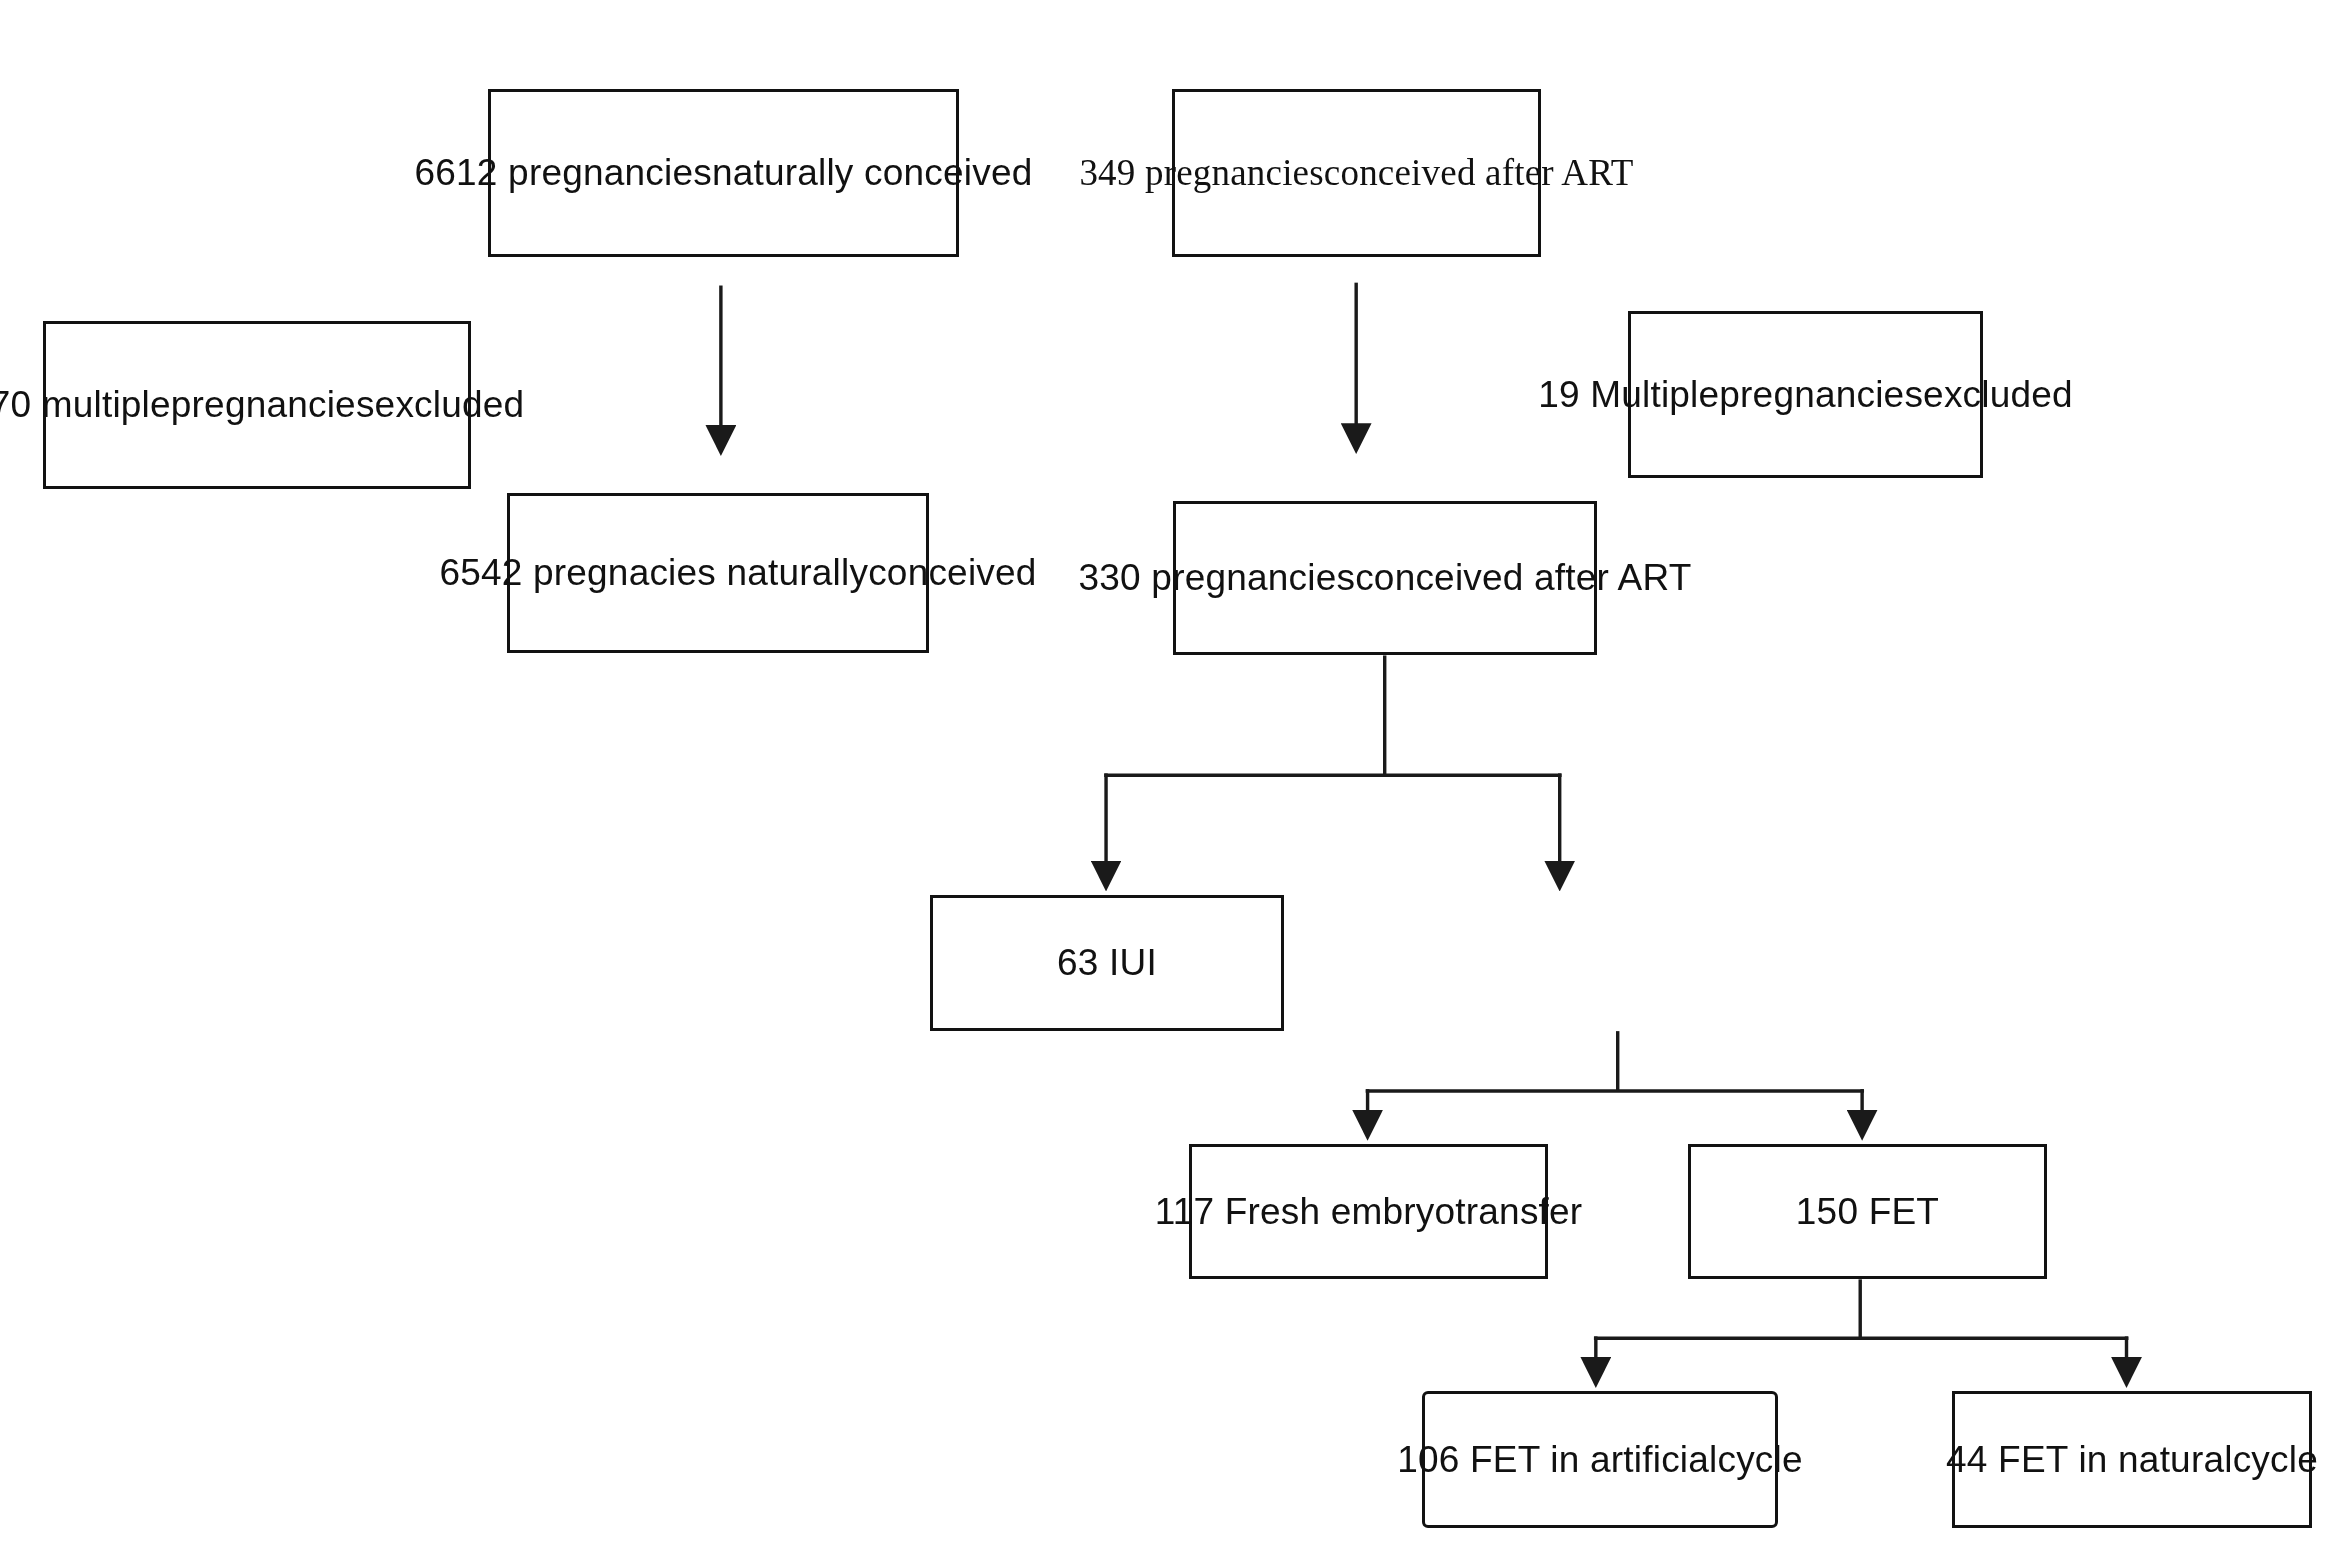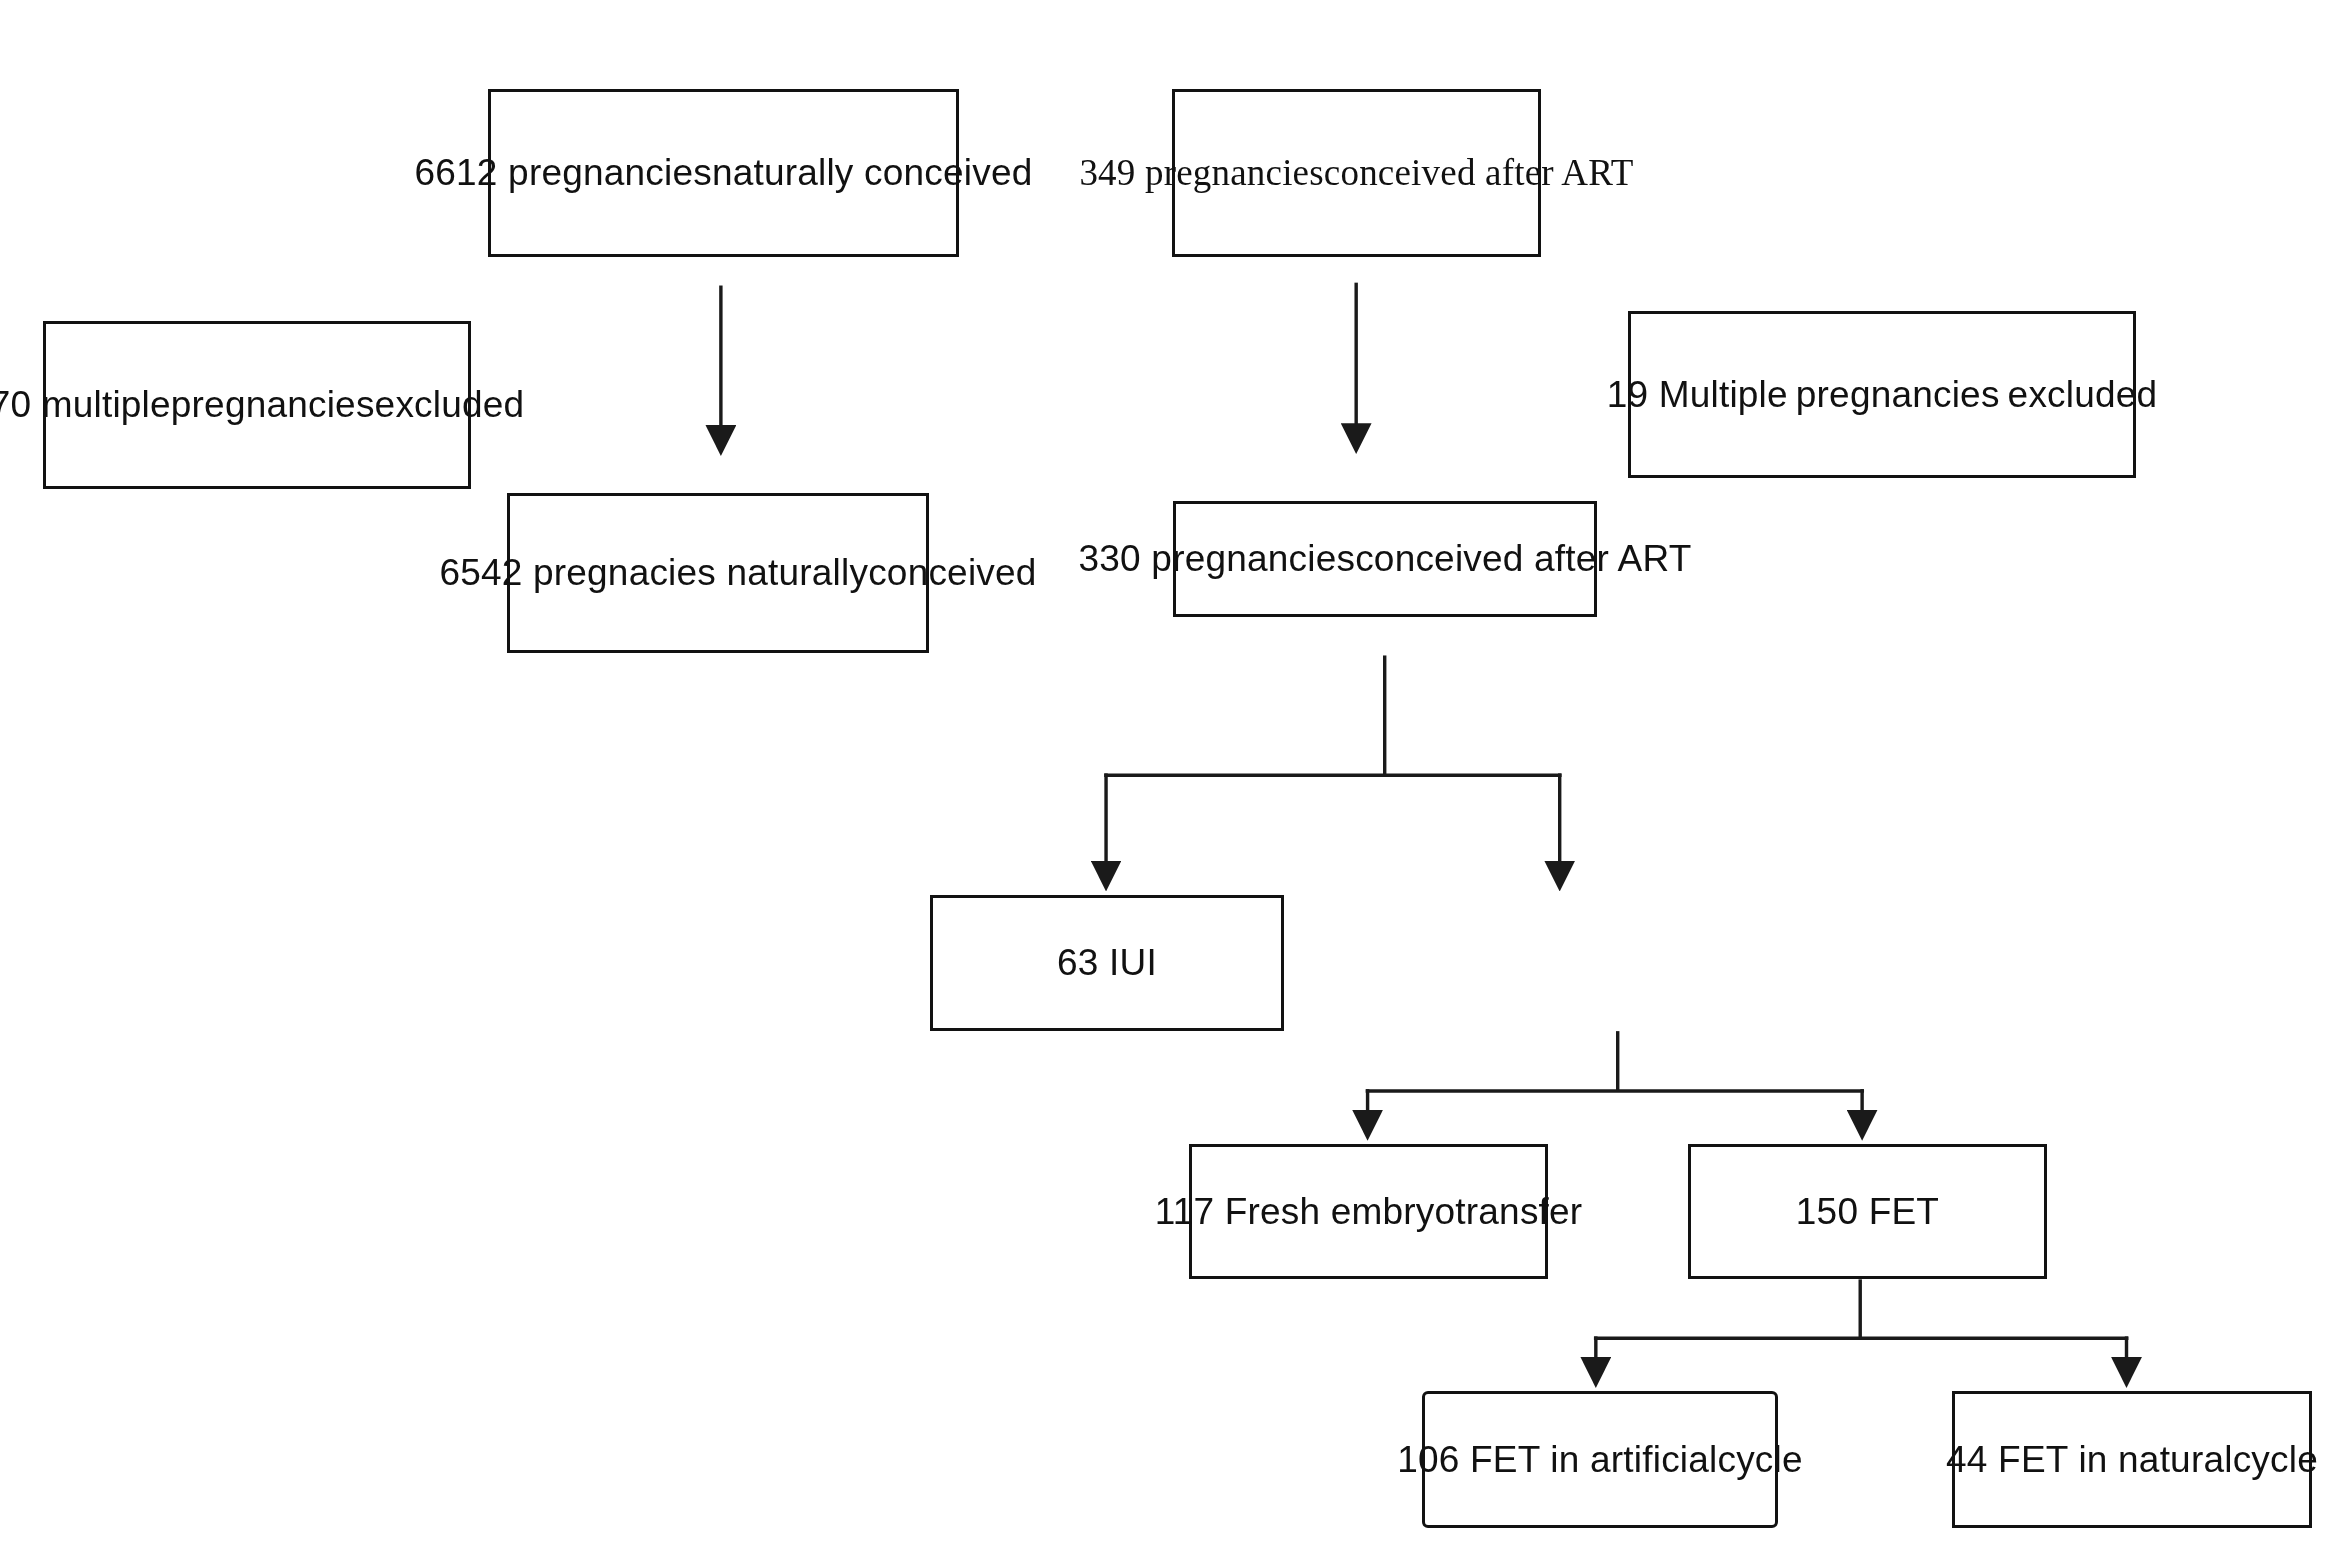--- a/index.html
+++ b/index.html
@@ -38,23 +38,23 @@
     text-align: center;
     font-size: 37px;
     line-height: 1.24;
     letter-spacing: 0.2px;
   }
   .node span { display: block; white-space: nowrap; }
 
   #node-naturally-conceived-initial { left: 488px;  top: 89px;   width: 471px; height: 168px; }
   #node-art-conceived-initial       { left: 1172px; top: 89px;   width: 369px; height: 168px; font-family: Liberation Serif, serif; }
   #node-excluded-natural            { left: 43px;   top: 321px;  width: 428px; height: 168px; }
-  #node-excluded-art                { left: 1628px; top: 311px;  width: 508px; height: 167px; gap: 8px; }
+  #node-excluded-art                { left: 1628px; top: 311px;  width: 355px; height: 167px; }
   #node-naturally-conceived-final   { left: 507px;  top: 493px;  width: 422px; height: 160px; padding-left: 40px; }
-  #node-art-conceived-final         { left: 1173px; top: 501px;  width: 424px; height: 116px; }
+  #node-art-conceived-final         { left: 1173px; top: 501px;  width: 424px; height: 154px; }
   #node-iui                         { left: 930px;  top: 895px;  width: 354px; height: 136px; }
   #node-ivf                         { left: 1441px; top: 895px;  width: 357px; height: 136px; }
   #node-fresh-embryo-transfer       { left: 1189px; top: 1144px; width: 359px; height: 135px; }
   #node-fet                         { left: 1688px; top: 1144px; width: 359px; height: 135px; }
   #node-fet-artificial-cycle        { left: 1422px; top: 1391px; width: 356px; height: 137px; border-radius: 6px; }
   #node-fet-natural-cycle           { left: 1952px; top: 1391px; width: 360px; height: 137px; }
 </style>
 </head>
 <body>
 

